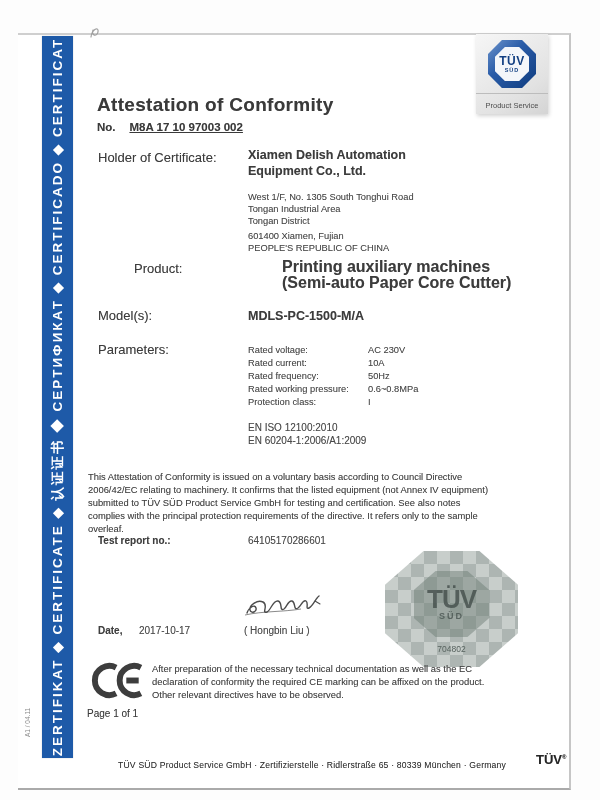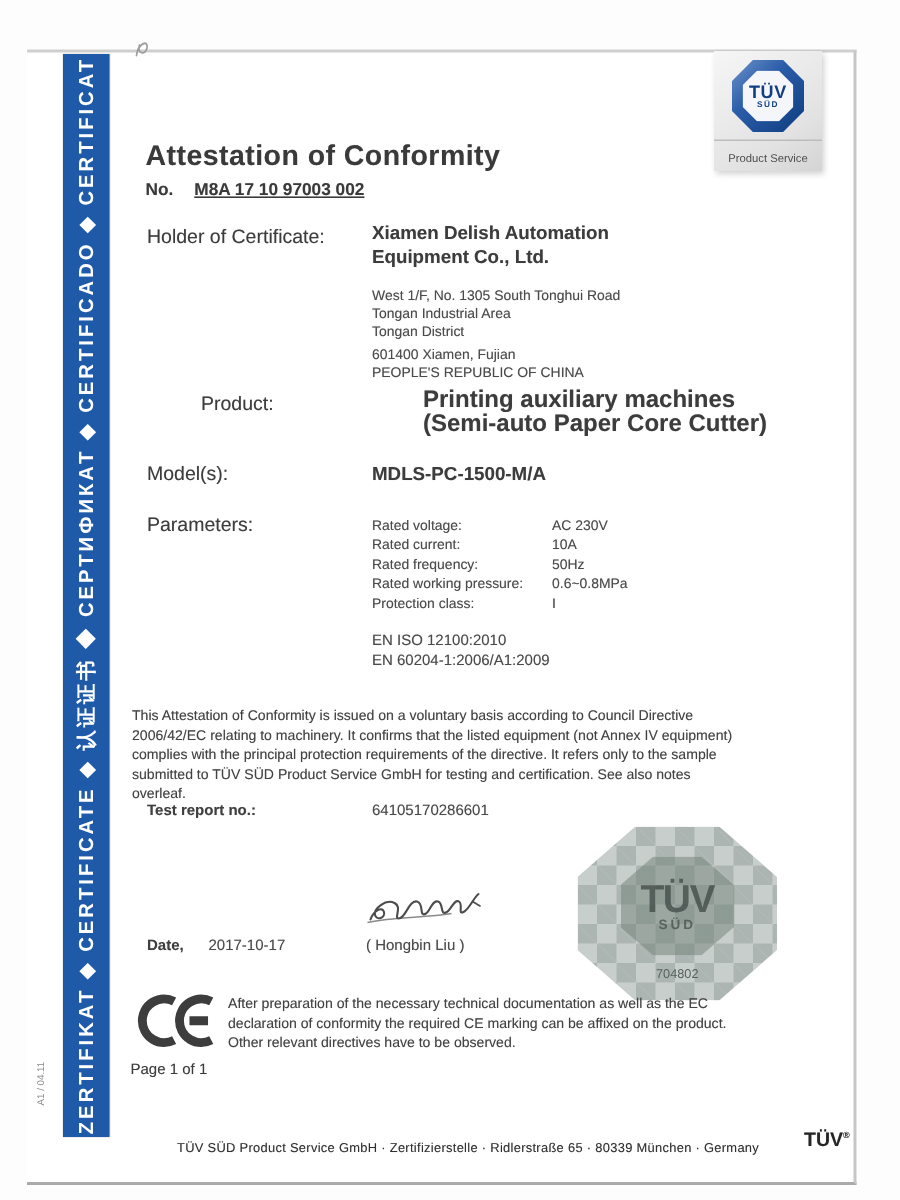--- a/index.html
+++ b/index.html
@@ -192,22 +192,22 @@
   </div>
 
   <div class="standards">
     <div>EN ISO 12100:2010</div>
     <div>EN 60204-1:2006/A1:2009</div>
   </div>
 
   <div class="statement">
     <div>This Attestation of Conformity is issued on a voluntary basis according to Council Directive</div>
     <div>2006/42/EC relating to machinery. It confirms that the listed equipment (not Annex IV equipment)</div>
+    <div>submitted to TÜV SÜD Product Service GmbH for testing and certification. See also notes</div>
     <div>complies with the principal protection requirements of the directive. It refers only to the sample</div>
-    <div>submitted to TÜV SÜD Product Service GmbH for testing and certification. See also notes</div>
     <div>overleaf.</div>
   </div>
 
   <div class="report-label">Test report no.:</div>
   <div class="report-val">64105170286601</div>
 
   <div class="stamp">
     <div class="stamp-inner">
       <span class="stamp-tuv">TÜV</span>
       <span class="stamp-sud">SÜD</span>

